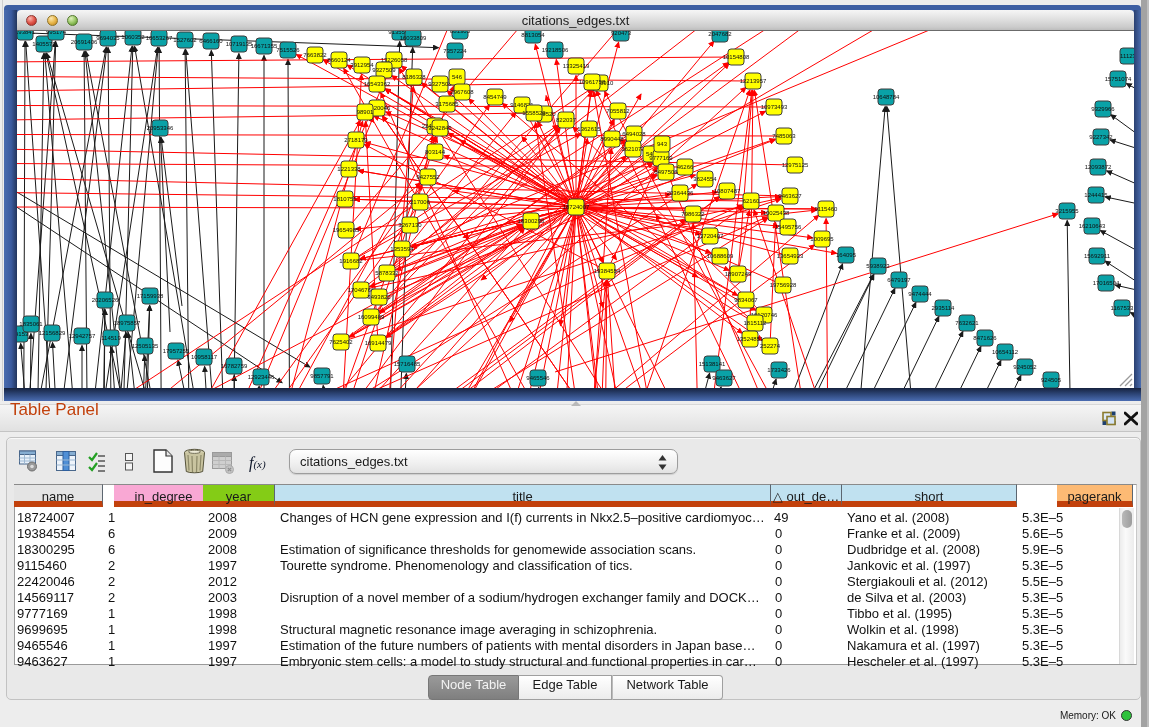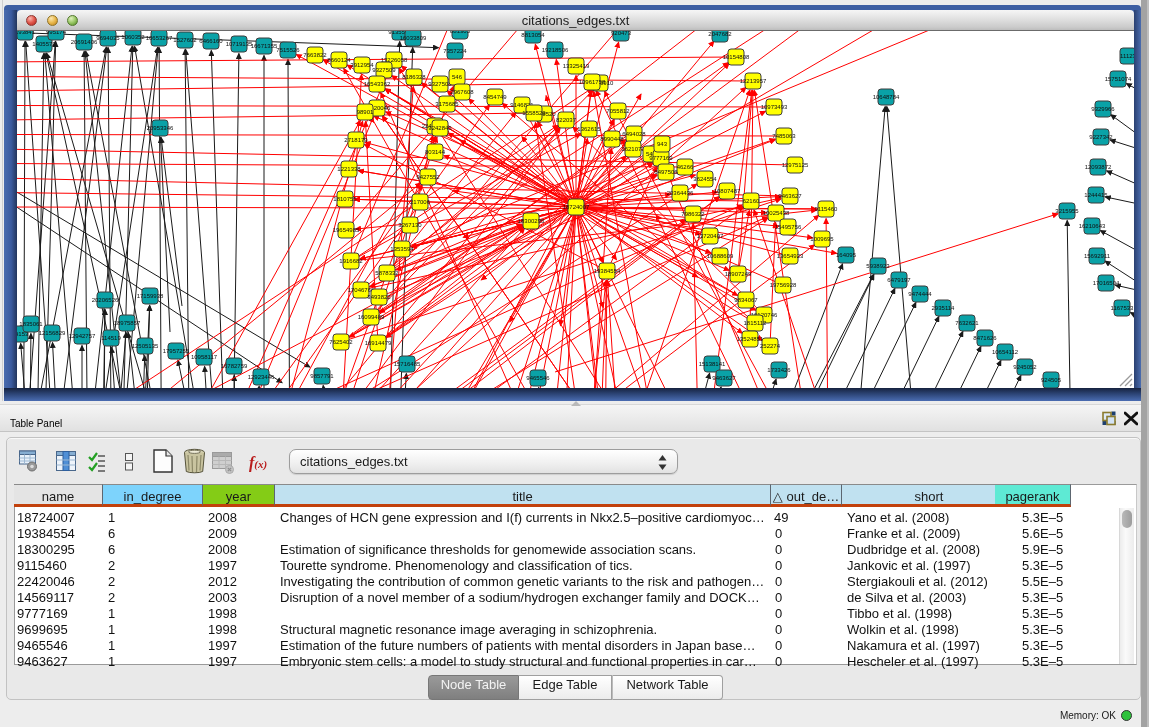--- a/index.html
+++ b/index.html
@@ -15,30 +15,30 @@
 #title{width:100%;text-align:center;font-size:13px;color:#222;top:3px;position:absolute}
 .tl{width:11px;height:11px;border-radius:50%;top:15px;position:absolute}
 #tlr{left:26px;background:radial-gradient(circle at 35% 28%,#f8b8b0,#e2594e 48%,#c2382e 78%,#a3322a);border:1px solid #8f3730}
 #tly{left:46.5px;background:radial-gradient(circle at 35% 28%,#fbe7b0,#eaba50 48%,#d1982f 78%,#b07f28);border:1px solid #8f7226}
 #tlg{left:67px;background:radial-gradient(circle at 35% 28%,#dff0bd,#9cc968 48%,#6fa43f 78%,#5c8a33);border:1px solid #53772f}
 #canvas{left:17px;top:31px;width:1117px;height:357px;background:#fff;overflow:hidden}
 #grip{right:1px;bottom:1px;width:16px;height:16px;position:absolute}
 
 #tphead{left:0;top:404px;width:1142px;height:28px;
  background:linear-gradient(to bottom,#f5f5f5,#e1e1e1);border-bottom:1px solid #c4c4c4;border-top:1px solid #d8d8d8}
-#tptitle{left:10px;top:418px;font-size:10px;color:#000000}
+#tptitle{left:10px;top:400px;font-size:17px;color:#c2410c}
 #panel{left:6px;top:437px;width:1135px;height:263px;background:#e9e9e9;border:1px solid #c2c2c2;
  border-radius:5px;box-shadow:inset 0 1px 0 #f8f8f8}
 #ddown{left:289px;top:449px;width:389px;height:25px;border:1px solid #9d9d9d;border-radius:7px;
  background:linear-gradient(to bottom,#ffffff,#efefef 60%,#e2e2e2);box-shadow:0 1px 1px rgba(0,0,0,0.12)}
 #ddtext{left:10px;top:4px;font-size:13px;color:#1a1a1a;position:absolute}
 
 #tablebox{left:14px;top:484px;width:1123px;height:181px;background:#fff;border:1px solid #9a9a9a;border-right:1px solid #c8c8c8}
 .hc{position:absolute;top:484px;height:23px;background:#c0e1f0;border-right:1px solid #5c6670;
- font-size:13px;color:#1a1a1a;text-align:center;line-height:23px;border-top:1px solid #8a8a8a;border-bottom:3px solid #c2410c}
+ font-size:13px;color:#1a1a1a;text-align:center;line-height:23px;border-top:1px solid #8a8a8a;border-bottom:6px solid #c2410c}
 .row{position:absolute;height:16px;font-size:13px;color:#111;white-space:nowrap}
 .c{position:absolute;top:0}
 
 #sbar{left:1119px;top:508px;width:15px;height:156px;background:linear-gradient(to right,#ececec,#fafafa 40%,#ececec);border-left:1px solid #d8d8d8}
 #sthumb{left:1121.5px;top:510px;width:10px;height:18px;background:linear-gradient(to right,#b9b9b9,#9d9d9d);border-radius:5px}
 
 .tab{position:absolute;top:675px;height:25px;font-size:13px;line-height:18px;text-align:center;border:1px solid #9f9f9f}
 #tab1{left:428px;width:91px;border-radius:4px 0 0 4px;background:linear-gradient(to bottom,#9a9a9a,#7f7f7f);color:#f3f3f3;border-color:#777}
 #tab2{left:519px;width:93px;border-left:none;background:linear-gradient(to bottom,#ffffff,#ececec);color:#1a1a1a}
 #tab3{left:612px;width:111px;border-left:1px solid #bbb;border-radius:0 4px 4px 0;background:linear-gradient(to bottom,#ffffff,#ececec);color:#1a1a1a}
@@ -674,36 +674,36 @@
 <path d="M5,7 l1,15.5 M9,8 l0.5,16 M14,8 l-0.5,16 M18,7 l-1,15.5" stroke="#8d8968" stroke-width="1.2" fill="none"></path>
 <ellipse cx="11.5" cy="3.8" rx="6" ry="1.6" fill="#efecd8" stroke="#75715a"></ellipse>
 </svg>
 <svg class="icon" style="left:212px;top:452px" width="22" height="22">
 <rect x="0.5" y="0.5" width="19" height="16" fill="#cfcfcf" stroke="#9a9a9a"></rect>
 <rect x="0.5" y="0.5" width="19" height="4" fill="#ababab" stroke="#9a9a9a"></rect>
 <path d="M0.5,8.5 h19 M0.5,12.5 h19 M7,4.5 v12 M13.5,4.5 v12" stroke="#b8b8b8" fill="none"></path>
 <circle cx="17.5" cy="17.5" r="4" fill="#c4c4c4" stroke="#ababab"></circle>
     <path d="M15.8,15.8 l3.4,3.4 M19.2,15.8 l-3.4,3.4" stroke="#8f8f8f" stroke-width="1.2"></path>
 </svg>
-<div class="icon" style="left:249px;top:454px;font-family:'Liberation Serif',serif;font-style:italic;font-weight:bold;font-size:16px;color:#b91c1c">f<span style="font-size:11px">(x)</span></div>
+<div class="icon" style="left:249px;top:454px;font-family:'Liberation Serif',serif;font-style:italic;font-weight:normal;font-size:16px;color:#0f172a">f<span style="font-size:11px">(x)</span></div>
 <div class="abs" id="ddown">
     <div id="ddtext">citations_edges.txt</div>
 <svg style="position:absolute;right:10px;top:5px" width="9" height="15">
       <path d="M4.5,0 L8.5,5.5 L0.5,5.5 z" fill="#333"></path>
       <path d="M4.5,15 L8.5,9.5 L0.5,9.5 z" fill="#333"></path>
     </svg>
 </div>
 <div class="abs" id="tablebox"></div>
 <div class="hc" style="left:14px;width:89px;background:#e4e4e4">name</div>
-<div class="hc" style="left:103px;width:100px;background:#7dd3fc">in_degree</div>
+<div class="hc" style="left:114px;width:100px;background:#f9a8d4">in_degree</div>
 <div class="hc" style="left:203px;width:72px;background:#84cc16">year</div>
 <div class="hc" style="left:275px;width:496px;background:#c0e1f0">title</div>
 <div class="hc" style="left:771px;width:71px;background:#c0e1f0">△ out_de…</div>
 <div class="hc" style="left:842px;width:175px;background:#c0e1f0">short</div>
-<div class="hc" style="left:995px;width:76px;background:#5eead4">pagerank</div>
+<div class="hc" style="left:1057px;width:76px;background:#fdba74">pagerank</div>
 <div class="row" style="left:0;top:510px;width:1130px">
     <span class="c" style="left:17px">18724007</span>
     <span class="c" style="left:108px">1</span>
     <span class="c" style="left:208px">2008</span>
     <span class="c" style="left:280px">Changes of HCN gene expression and I(f) currents in Nkx2.5–positive cardiomyoc…</span>
     <span class="c" style="left:774px">49</span>
     <span class="c" style="left:847px">Yano et al. (2008)</span>
     <span class="c" style="left:1022px">5.3E–5</span>
   </div>
 <div class="row" style="left:0;top:526px;width:1130px">
@@ -729,40 +729,39 @@
     <span class="c" style="left:208px">1997</span>
     <span class="c" style="left:280px">Tourette syndrome. Phenomenology and classification of tics.</span>
     <span class="c" style="left:775px">0</span>
     <span class="c" style="left:847px">Jankovic et al. (1997)</span>
     <span class="c" style="left:1022px">5.3E–5</span>
   </div>
 <div class="row" style="left:0;top:574px;width:1130px">
     <span class="c" style="left:17px">22420046</span>
     <span class="c" style="left:108px">2</span>
     <span class="c" style="left:208px">2012</span>
-    <span class="c" style="left:280px">Investigating the contribution of common genetic variants to the risk and pathogen…</span>
     <span class="c" style="left:775px">0</span>
     <span class="c" style="left:847px">Stergiakouli et al. (2012)</span>
     <span class="c" style="left:1022px">5.5E–5</span>
   </div>
 <div class="row" style="left:0;top:590px;width:1130px">
     <span class="c" style="left:17px">14569117</span>
     <span class="c" style="left:108px">2</span>
     <span class="c" style="left:208px">2003</span>
     <span class="c" style="left:280px">Disruption of a novel member of a sodium/hydrogen exchanger family and DOCK…</span>
     <span class="c" style="left:775px">0</span>
     <span class="c" style="left:847px">de Silva et al. (2003)</span>
     <span class="c" style="left:1022px">5.3E–5</span>
   </div>
 <div class="row" style="left:0;top:606px;width:1130px">
     <span class="c" style="left:17px">9777169</span>
     <span class="c" style="left:108px">1</span>
     <span class="c" style="left:208px">1998</span>
     <span class="c" style="left:775px">0</span>
-    <span class="c" style="left:847px">Tibbo et al. (1998)</span>
+    <span class="c" style="left:847px">Tibbo et al. (1995)</span>
     <span class="c" style="left:1022px">5.3E–5</span>
   </div>
 <div class="row" style="left:0;top:622px;width:1130px">
     <span class="c" style="left:17px">9699695</span>
     <span class="c" style="left:108px">1</span>
     <span class="c" style="left:208px">1998</span>
     <span class="c" style="left:280px">Structural magnetic resonance image averaging in schizophrenia.</span>
     <span class="c" style="left:775px">0</span>
     <span class="c" style="left:847px">Wolkin et al. (1998)</span>
     <span class="c" style="left:1022px">5.3E–5</span>

